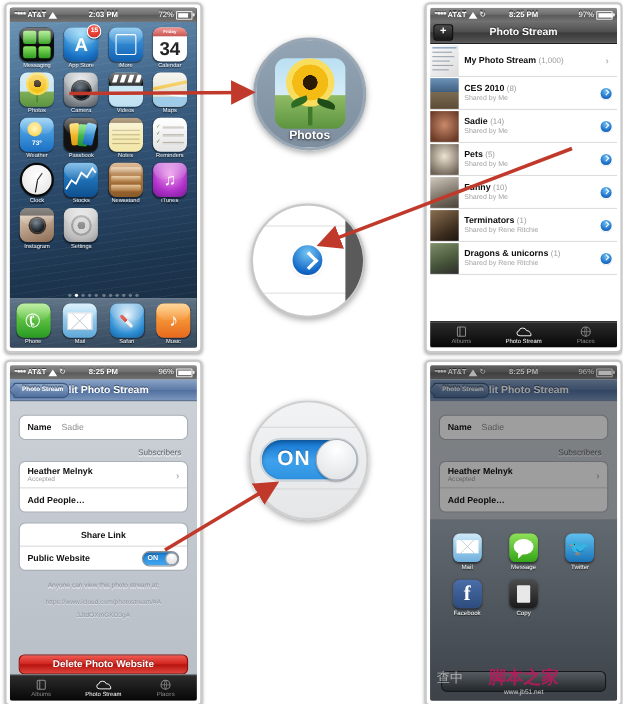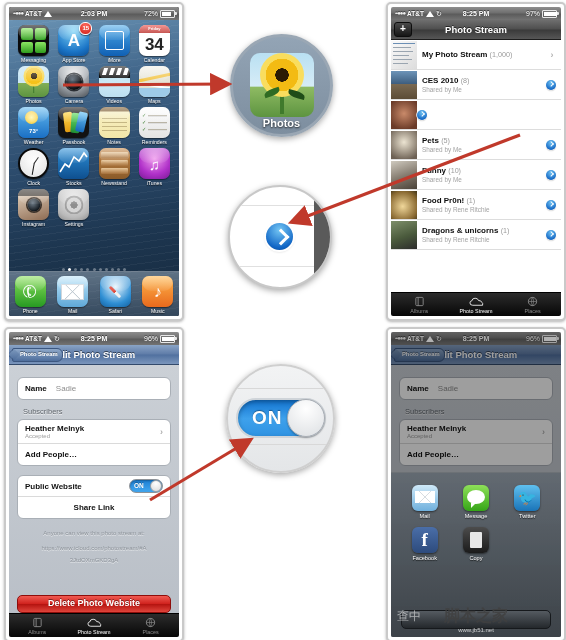--- a/index.html
+++ b/index.html
@@ -164,21 +164,21 @@
 
   
   .grouped{flex:1;background:#c3c8cf;padding:6px 8px 0 8px;box-sizing:border-box;overflow:hidden;position:relative;
      background-image:linear-gradient(180deg,#cbd0d6,#b9bfc7);}
   .grp{background:#fff;border:1px solid #a9afb6;border-radius:6px;overflow:hidden;margin-bottom:7px;}
   .grp .r{display:flex;align-items:center;min-height:21px;padding:0 7px;border-bottom:1px solid #dadada;box-sizing:border-box;}
   .grp .r:last-child{border-bottom:none;}
   .lbl{font-size:8px;font-weight:bold;color:#111;}
   .val{font-size:8px;color:#8e8e8e;margin-left:9px;}
   .chev{margin-left:auto;color:#b0b0b0;font-size:9px;font-weight:bold;}
-  .grp-head{font-size:7.5px;color:#63696f;padding:0 6px 3px 6px;text-shadow:0 1px 0 rgba(255,255,255,.7);}
+  .grp-head{font-size:7.5px;color:#63696f;padding:0 6px 3px 6px;text-shadow:0 1px 0 rgba(255,255,255,.7);text-align:right;}
   .sub2{font-size:6px;color:#9c9c9c;}
   .centered{justify-content:center;}
   .toggle{margin-left:auto;width:34px;height:14px;border-radius:8px;position:relative;
      background:linear-gradient(180deg,#1b7fd4,#43a7ef);border:1px solid #8d9298;box-sizing:border-box;
      box-shadow:inset 0 1px 2px rgba(0,0,0,.3);}
   .toggle .tg-txt{position:absolute;left:4px;top:0;line-height:12px;color:#fff;font-size:6.5px;font-weight:bold;
      text-shadow:0 -1px 0 rgba(0,0,0,.3);}
   .toggle .knob{position:absolute;right:0px;top:0px;width:12px;height:12px;border-radius:50%;
      background:radial-gradient(circle at 50% 25%,#fff,#d9d9d9);border:1px solid #9aa0a6;box-sizing:border-box;}
   .note{font-size:6px;color:#8d939a;text-align:center;line-height:10px;padding:2px 6px 0 6px;text-shadow:0 1px 0 rgba(255,255,255,.6);}
@@ -521,20 +521,25 @@
           <div class="row-body">
             <div class="row-title"><span>CES 2010</span>
               <span class="row-count">(8)</span></div>
             <div class="row-sub">Shared by Me</div>
           </div>
           <div class="bluearrow"></div>
         </div>
 
         <div class="row">
           <div class="thumb" style="background:radial-gradient(circle at 50% 45%,#c98a6a,#6b3b28 80%)"></div>
+          <div class="row-body">
+            <div class="row-title"><span>Sadie</span>
+              <span class="row-count">(14)</span></div>
+            <div class="row-sub">Shared by Me</div>
+          </div>
           <div class="bluearrow"></div>
         </div>
 
         <div class="row">
           <div class="thumb" style="background:radial-gradient(circle at 50% 40%,#ece4d2,#6d6154 85%)"></div>
           <div class="row-body">
             <div class="row-title"><span>Pets</span>
               <span class="row-count">(5)</span></div>
             <div class="row-sub">Shared by Me</div>
           </div>
@@ -544,30 +549,30 @@
         <div class="row">
           <div class="thumb" style="background:linear-gradient(160deg,#cfcabf,#7a7064 60%,#4a4238)"></div>
           <div class="row-body">
             <div class="row-title"><span>Funny</span>
               <span class="row-count">(10)</span></div>
             <div class="row-sub">Shared by Me</div>
           </div>
           <div class="bluearrow"></div>
         </div>
 
-
         <div class="row">
-          <div class="thumb" style="background:radial-gradient(circle at 45% 55%,#f0d79a,#8a6a32 70%,#3e3418)"></div>
+          <div class="thumb" style="background:linear-gradient(150deg,#8a6f50,#3a2a1c 70%,#1a1510)"></div>
           <div class="row-body">
-            <div class="row-title"><span>Food Pr0n!</span>
+            <div class="row-title"><span>Terminators</span>
               <span class="row-count">(1)</span></div>
             <div class="row-sub">Shared by Rene Ritchie</div>
           </div>
           <div class="bluearrow"></div>
         </div>
+
 
         <div class="row">
           <div class="thumb" style="background:linear-gradient(160deg,#7e8f6a,#4a5a3c 55%,#2c2c2c)"></div>
           <div class="row-body">
             <div class="row-title"><span>Dragons &amp; unicorns</span>
               <span class="row-count">(1)</span></div>
             <div class="row-sub">Shared by Rene Ritchie</div>
           </div>
           <div class="bluearrow"></div>
         </div>
@@ -643,29 +648,29 @@
               <div class="sub2">Accepted</div>
             </div>
             <span class="chev">›</span>
           </div>
           <div class="r">
             <span class="lbl">Add People…</span>
           </div>
         </div>
 
         <div class="grp" style="margin-top:9px">
+          <div class="r centered">
+            <span class="lbl">Share Link</span>
+          </div>
           <div class="r">
             <span class="lbl">Public Website</span>
             <span class="toggle">
               <span class="tg-txt">ON</span>
               <span class="knob"></span>
             </span>
-          </div>
-          <div class="r centered">
-            <span class="lbl">Share Link</span>
           </div>
         </div>
 
         <div class="note">Anyone can view this photo stream at:</div>
         <div class="note" style="padding-top:5px">https://www.icloud.com/photostream/#A</div>
         <div class="note">3JtdOXmGKD3gA</div>
 
         <div class="delete-btn">Delete Photo Website</div>
       </div>
 
@@ -775,21 +780,21 @@
             <div class="sh-ico g-shcopy">
                 <div class="pg"></div>
               </div>
             <div class="sh-lbl">Copy</div>
           </div>
         </div>
         <div class="sh-cancel"></div>
       </div>
 
       <div class="wm" style="left:0;right:0;bottom:4px;text-align:center;">
-        <div style="color:#404040;font-size:16px;font-weight:bold;opacity:.85;font-family:'DejaVu Sans',sans-serif;">脚本之家</div>
+        <div style="color:#be185d;font-size:16px;font-weight:bold;opacity:.85;font-family:'DejaVu Sans',sans-serif;">脚本之家</div>
         <div style="color:#eee;font-size:6px;opacity:.8;">www.jb51.net</div>
       </div>
       <div class="wm" style="left:6px;bottom:12px;color:rgba(255,255,255,.55);font-size:12px;">查中</div>
     </div>
   </div>
 
   <div class="callout ring" style="left:230px;top:34px;width:97px;height:97px;background:linear-gradient(180deg,#93a4b5,#7d8e9f);">
     <div style="position:absolute;left:17px;top:16px;width:64px;height:64px;border-radius:10px;overflow:hidden;
                 background:linear-gradient(180deg,#b9e0f2 0%,#d6ecf7 52%,#8fbb63 53%,#5d9440 100%);">
       <div style="position:absolute;left:50%;top:54%;width:4px;height:26px;background:#3f7a2c;transform:translateX(-50%);"></div>

